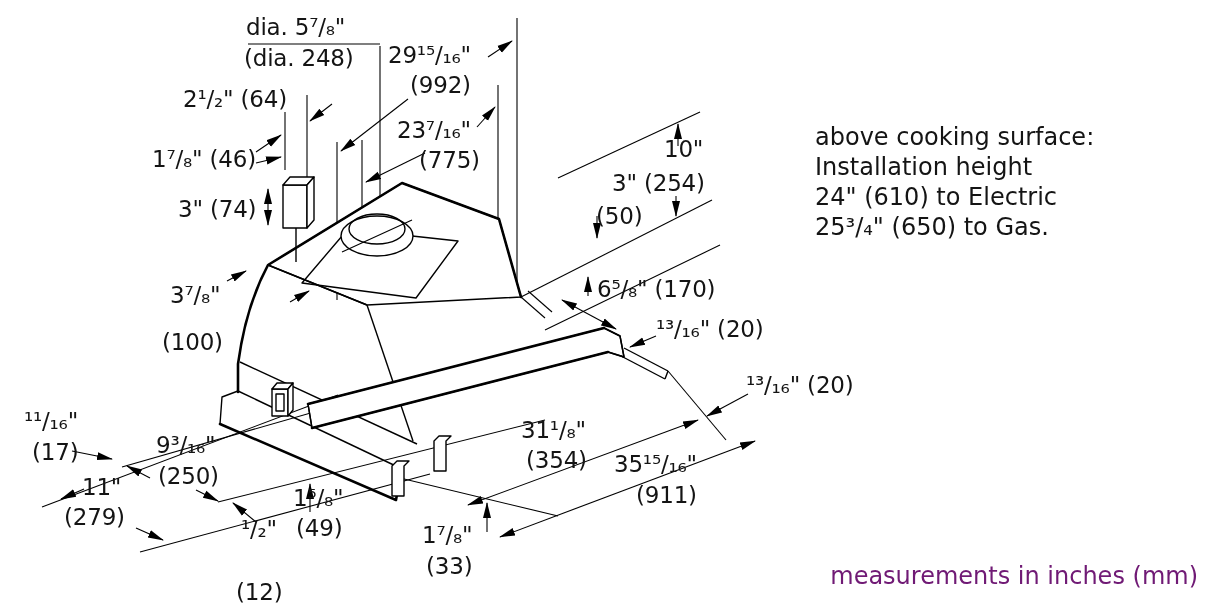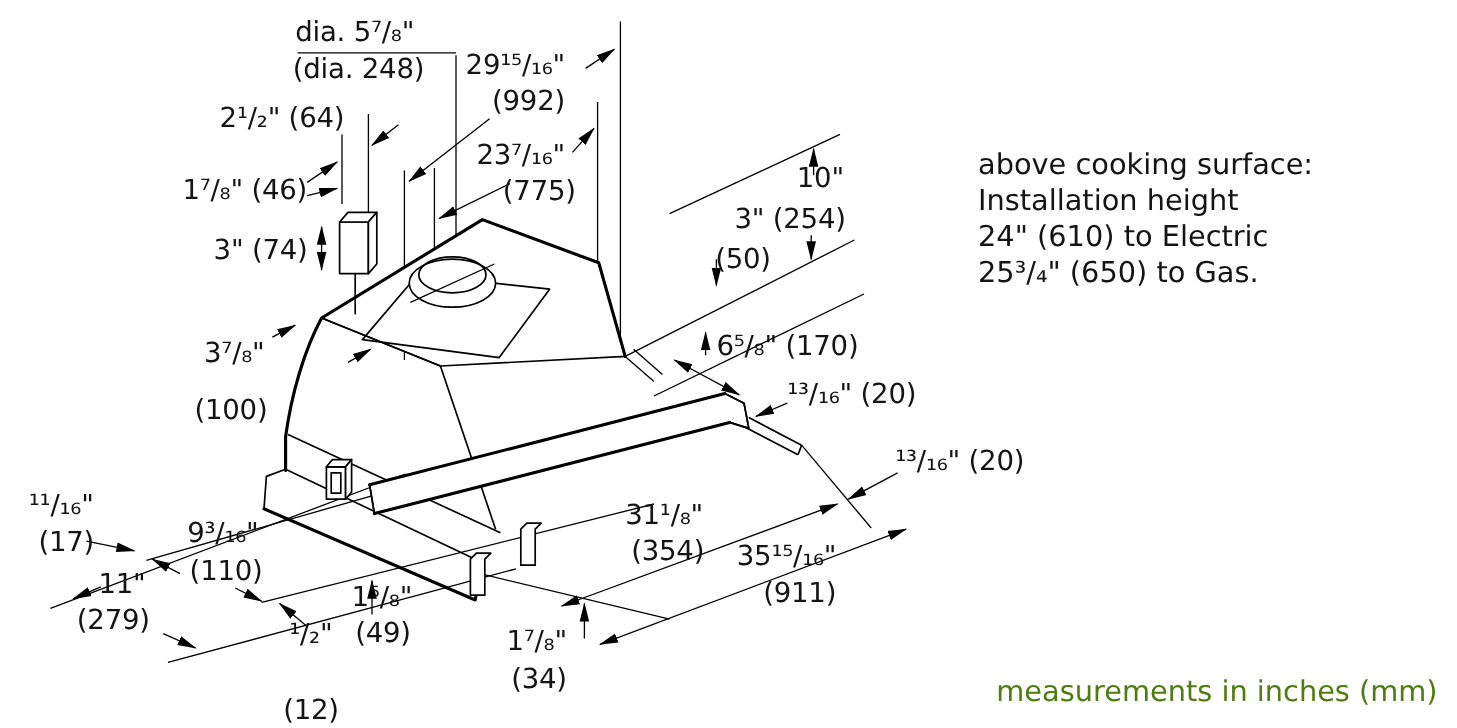--- a/index.html
+++ b/index.html
@@ -1,21 +1,21 @@
 <!DOCTYPE html>
 <html><head>
 <meta charset="utf-8">
 <style>
   html,body{margin:0;padding:0;background:#ffffff;}
   .stage{position:relative;width:1214px;height:607px;background:#ffffff;overflow:hidden;
          font-family:"DejaVu Sans","Liberation Sans",sans-serif;color:#111;}
   .drawing{position:absolute;left:0;top:0;}
   .lbl{position:absolute;font-size:23px;line-height:26px;white-space:nowrap;color:#141414;letter-spacing:-0.2px;}
   .note{position:absolute;left:815px;top:122px;font-size:24px;line-height:30px;color:#141414;}
-  .footer{position:absolute;right:16px;top:562px;font-size:24px;color:#4d7c0f;}
+  .footer{position:absolute;right:16px;top:562px;font-size:24px;color:#701a75;}
   svg *{vector-effect:non-scaling-stroke;}
   .hv{stroke:#000;stroke-width:2.6;fill:none;stroke-linejoin:round;stroke-linecap:round;}
   .nm{stroke:#000;stroke-width:1.4;fill:none;stroke-linejoin:round;}
   .tn{stroke:#000;stroke-width:1.1;fill:none;}
   .wh{fill:#fff;}
 </style>
 </head>
 <body>
 
 <div class="stage">
@@ -158,33 +158,33 @@
   <div class="lbl" style="left:612px;top:170px">3" (254)</div>
   <div class="lbl" style="left:596px;top:203px">(50)</div>
   <div class="lbl" style="left:597px;top:276px">6⁵/₈" (170)</div>
   <div class="lbl" style="left:656px;top:316px">¹³/₁₆" (20)</div>
   <div class="lbl" style="left:170px;top:282px">3⁷/₈"</div>
   <div class="lbl" style="left:162px;top:329px">(100)</div>
   <div class="lbl" style="left:746px;top:372px">¹³/₁₆" (20)</div>
   <div class="lbl" style="left:24px;top:408px">¹¹/₁₆"</div>
   <div class="lbl" style="left:32px;top:439px">(17)</div>
   <div class="lbl" style="left:156px;top:432px">9³/₁₆"</div>
-  <div class="lbl" style="left:158px;top:463px">(110)</div>
+  <div class="lbl" style="left:158px;top:463px">(250)</div>
   <div class="lbl" style="left:82px;top:474px">11"</div>
   <div class="lbl" style="left:64px;top:504px">(279)</div>
   <div class="lbl" style="left:241px;top:516px">¹/₂"</div>
   <div class="lbl" style="left:236px;top:579px">(12)</div>
   <div class="lbl" style="left:293px;top:485px">1⁵/₈"</div>
   <div class="lbl" style="left:296px;top:515px">(49)</div>
   <div class="lbl" style="left:521px;top:417px">31¹/₈"</div>
   <div class="lbl" style="left:526px;top:447px">(354)</div>
   <div class="lbl" style="left:614px;top:451px">35¹⁵/₁₆"</div>
   <div class="lbl" style="left:636px;top:482px">(911)</div>
   <div class="lbl" style="left:422px;top:522px">1⁷/₈"</div>
-  <div class="lbl" style="left:426px;top:553px">(34)</div>
+  <div class="lbl" style="left:426px;top:553px">(33)</div>
 
   <div class="note">
     <div>above cooking surface:</div>
     <div>Installation height</div>
     <div>24" (610) to Electric</div>
     <div>25³/₄" (650) to Gas.</div>
   </div>
 
   <div class="footer">measurements in inches (mm)</div>
 

